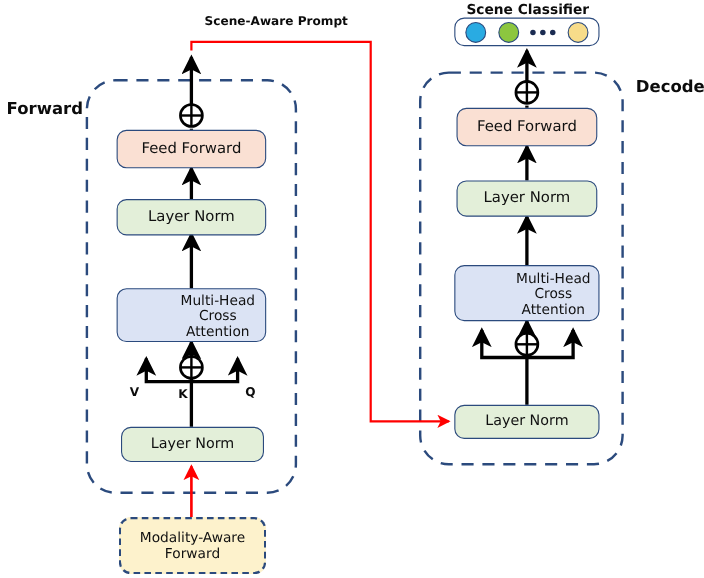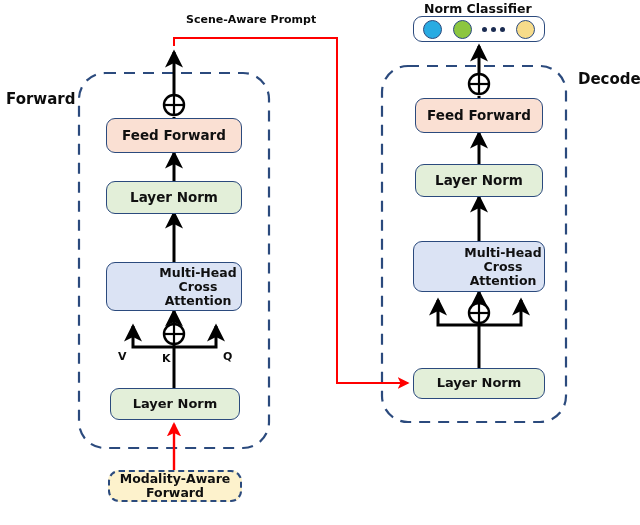--- a/index.html
+++ b/index.html
@@ -1,21 +1,21 @@
 <!DOCTYPE html>
 <html><head>
 <meta charset="utf-8">
 <style>
   html,body{margin:0;padding:0;background:#ffffff;}
   body{width:640px;height:525px;position:relative;overflow:hidden;
        font-family:"DejaVu Sans","Liberation Sans",sans-serif;}
   #canvas{position:absolute;left:0;top:0;width:640px;height:525px;}
   .node{position:absolute;box-sizing:border-box;display:flex;align-items:center;
         justify-content:center;text-align:center;border:1.6px solid #2b4a7d;
-        border-radius:9px;color:#101010;font-weight:700;line-height:1.12;}
+        border-radius:9px;color:#101010;font-weight:400;line-height:1.12;}
   .node.green{background:#e3efd9;}
   .node.peach{background:#fae0d3;}
   .node.blue{background:#dbe3f4;padding-left:48px;}
   .node.yellow{background:#fdf2cc;border-style:dashed;border-width:2px;border-radius:11px;}
   .grouplabel{position:absolute;color:#0c0c0c;font-weight:700;white-space:nowrap;}
   .caption{position:absolute;color:#0c0c0c;font-weight:700;white-space:nowrap;}
   .clsbox{position:absolute;box-sizing:border-box;border:1.8px solid #2b4a7d;
           border-radius:9px;background:#ffffff;display:flex;align-items:center;
           justify-content:space-between;padding:0 9px;}
   .dot{width:17px;height:17px;border-radius:50%;border:1.4px solid #2b4a7d;}
@@ -76,21 +76,21 @@
 
   <line x1="479" y1="241" x2="479" y2="197" stroke="#000" stroke-width="3" marker-end="url(#ah)"></line>
   <line x1="479" y1="164" x2="479" y2="133" stroke="#000" stroke-width="3" marker-end="url(#ah)"></line>
   <line x1="479" y1="98" x2="479" y2="96" stroke="#000" stroke-width="3"></line>
   <circle cx="479" cy="84" r="10" fill="#fff" stroke="#000" stroke-width="2.4"></circle>
   <line x1="469" y1="84" x2="489" y2="84" stroke="#000" stroke-width="2.2"></line>
   <line x1="479" y1="74" x2="479" y2="94" stroke="#000" stroke-width="2.2"></line>
   <line x1="479" y1="74" x2="479" y2="46" stroke="#000" stroke-width="3" marker-end="url(#ah)"></line>
 </svg>
 
-<div class="caption" style="left:424px;top:1px;font-size:12.5px;">Norm Classifier</div>
+<div class="caption" style="left:424px;top:1px;font-size:12.5px;">Scene Classifier</div>
 <div class="clsbox" style="left:413px;top:16px;width:132px;height:26px;">
   <span class="dot" style="background:#29abe2"></span>
   <span class="dot" style="background:#8cc63f"></span>
   <span class="ell">
       <i></i>
       <i></i>
       <i></i>
     </span>
   <span class="dot" style="background:#f7dc8a"></span>
 </div>
@@ -104,21 +104,21 @@
 <div class="node blue" style="left:106px;top:262px;width:136px;height:49px;font-size:12.5px;flex-direction:column;">
   <span>Multi-Head</span>
   <span>Cross Attention</span>
 </div>
 <div class="node green" style="left:110px;top:388px;width:130px;height:32px;font-size:13px;">Layer Norm</div>
 
 <div class="vkq" style="left:118px;top:350px;">V</div>
 <div class="vkq" style="left:162px;top:352px;">K</div>
 <div class="vkq" style="left:223px;top:350px;">Q</div>
 
-<div class="node yellow" style="left:108px;top:470px;width:134px;height:32px;font-size:12.5px;flex-direction:column;">
+<div class="node yellow" style="left:108px;top:470px;width:134px;height:52px;font-size:12.5px;flex-direction:column;">
   <span>Modality-Aware</span>
   <span>Forward</span>
 </div>
 
 <div class="node peach" style="left:415px;top:98px;width:128px;height:35px;font-size:13.5px;">Feed Forward</div>
 <div class="node green" style="left:415px;top:164px;width:128px;height:33px;font-size:13.5px;">Layer Norm</div>
 <div class="node blue" style="left:413px;top:241px;width:132px;height:51px;font-size:12.5px;flex-direction:column;">
   <span>Multi-Head</span>
   <span>Cross Attention</span>
 </div>

